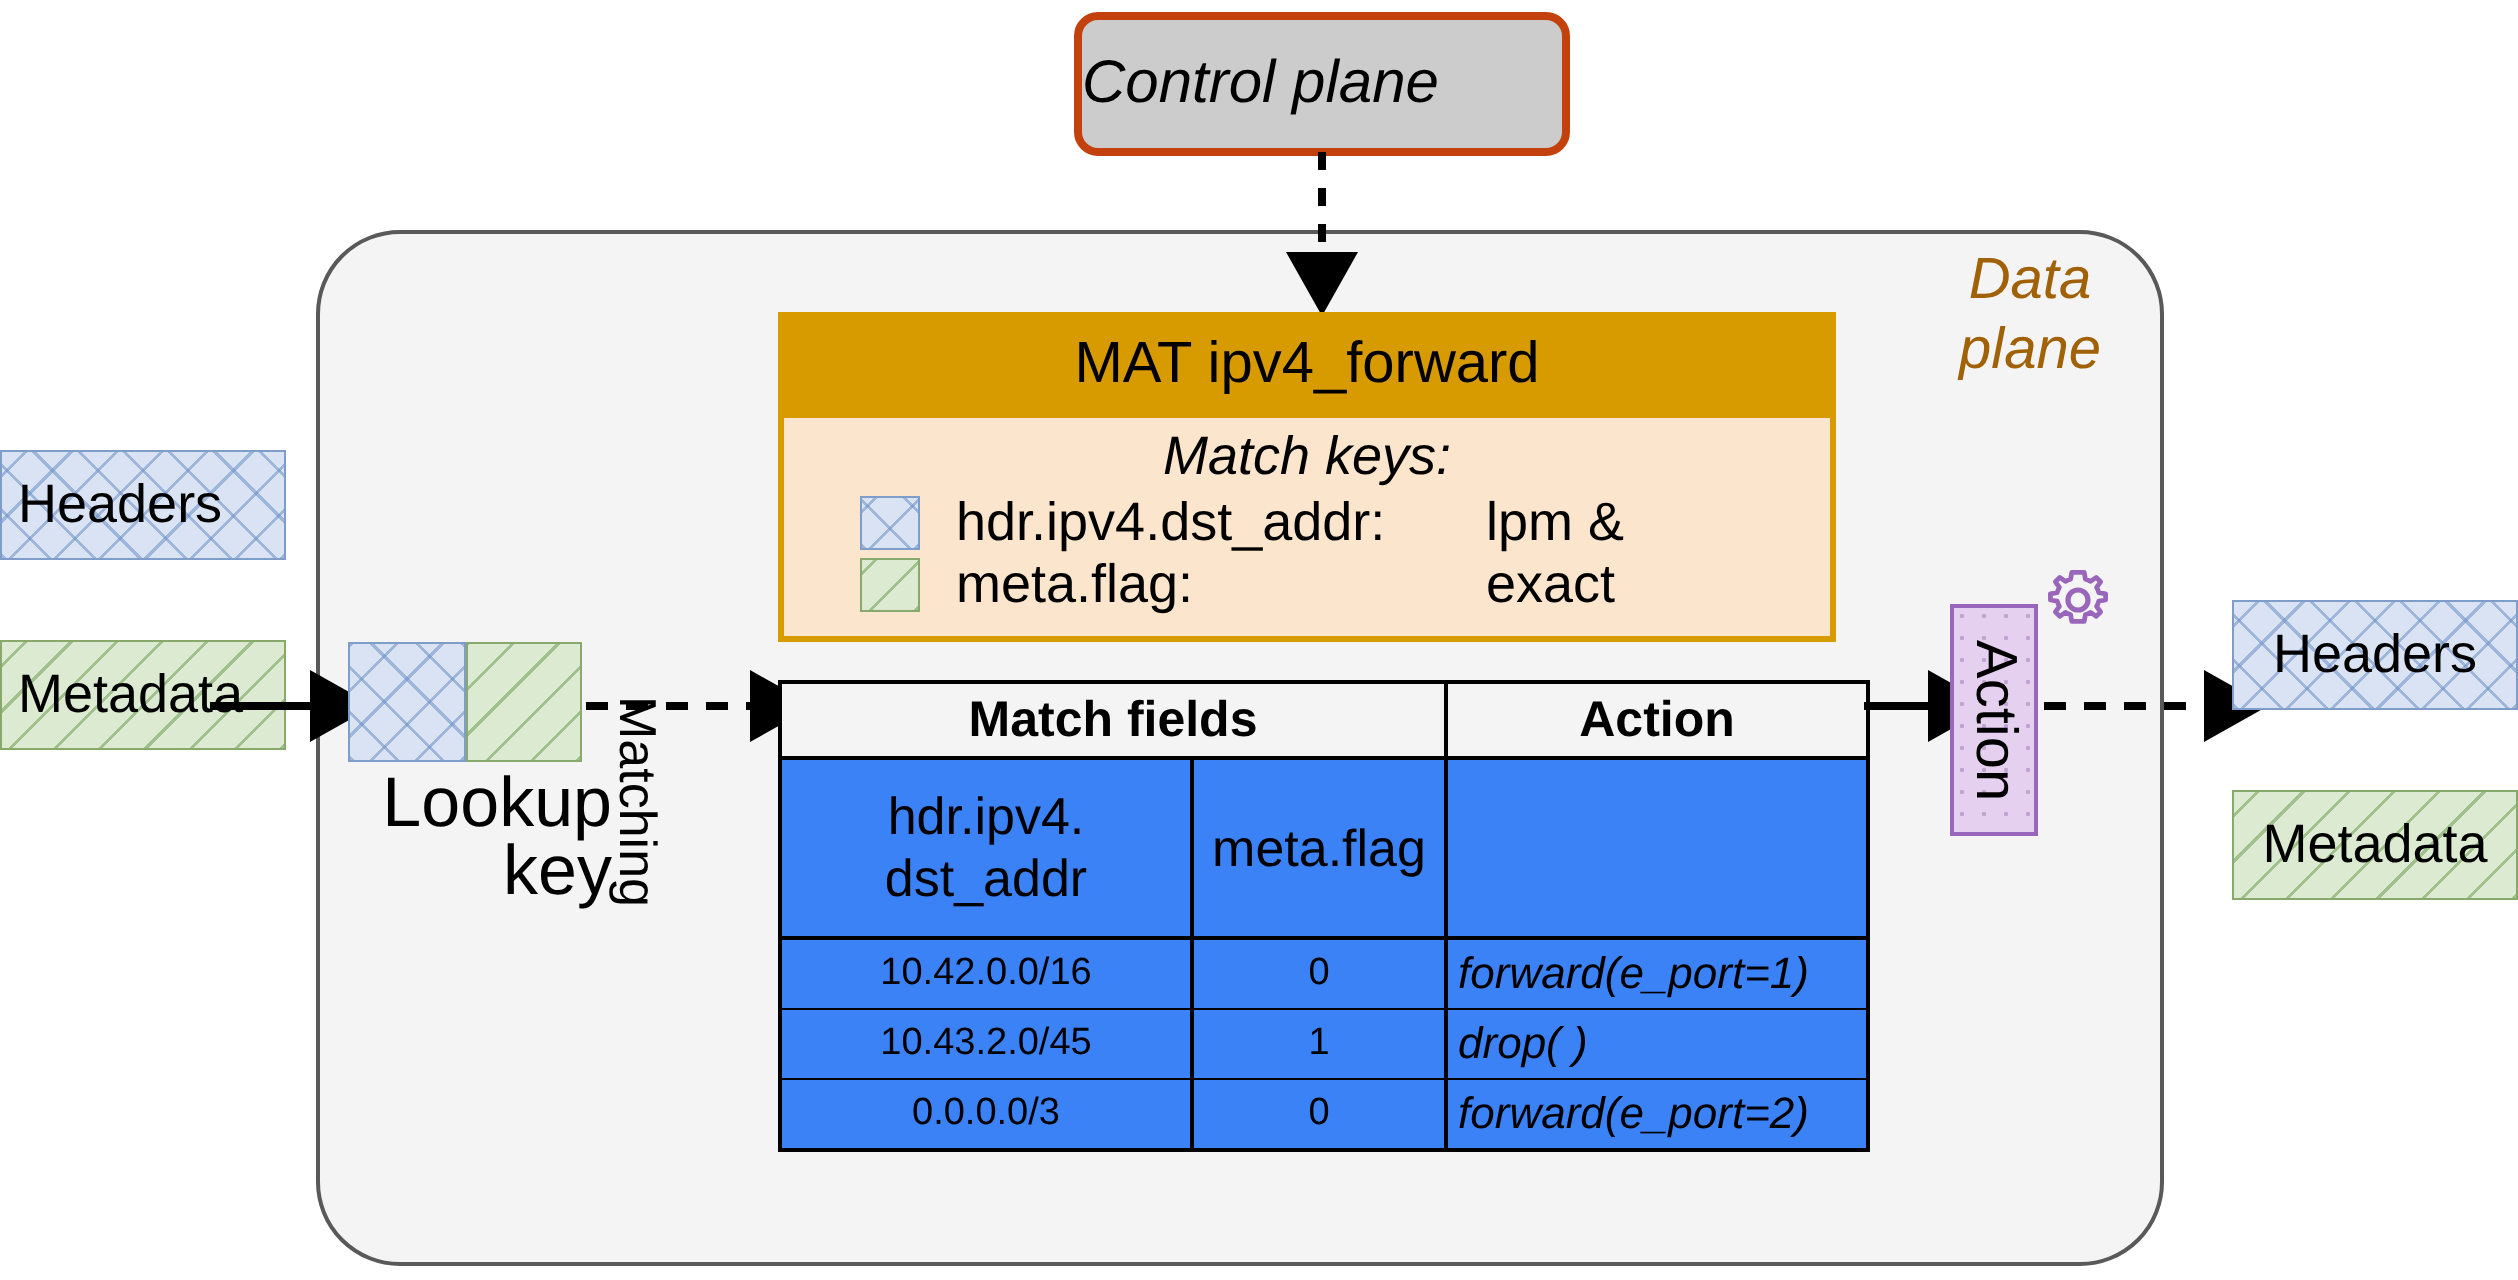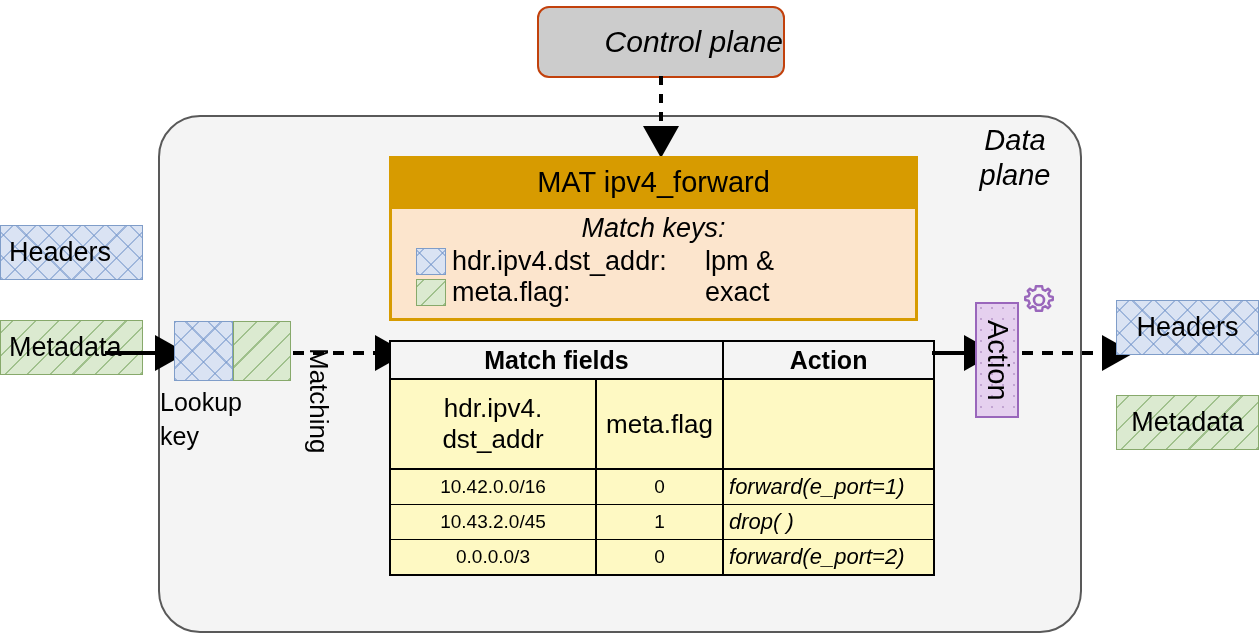--- a/index.html
+++ b/index.html
@@ -16,44 +16,43 @@
     height: 640px;
     background: #ffffff;
     overflow: hidden;
   }
   .abs { position: absolute; }
 
   
   #control-plane {
     left: 537px; top: 6px; width: 248px; height: 72px;
     background: #cccccc;
-    border: 2px solid #c2410c;
+    border: 4px solid #c2410c;
     border-radius: 12px;
-    display: flex; align-items: center; justify-content: flex-end;
+    display: flex; align-items: center; justify-content: flex-start;
     font-style: italic;
     font-size: 30px;
     color: #000;
     box-sizing: border-box;
-    padding-left: 36px;
   }
 
   
   #data-plane {
     left: 158px; top: 115px; width: 924px; height: 518px;
     background: #f4f4f4;
     border: 2px solid #595959;
     border-radius: 42px;
     box-sizing: border-box;
   }
   #data-plane-label {
     left: 955px; top: 123px; width: 120px;
     font-style: italic;
     font-size: 29px;
     line-height: 35px;
-    color: #000000;
+    color: #a16207;
     text-align: center;
   }
 
   
   .hdr-fill {
     background-color: #dae3f3;
     background-image:
       repeating-linear-gradient(45deg, rgba(110,145,200,.55) 0 1.5px, transparent 1.5px 16px),
       repeating-linear-gradient(-45deg, rgba(110,145,200,.55) 0 1.5px, transparent 1.5px 16px);
     border: 1px solid #7f9dc9;
@@ -85,22 +84,22 @@
   #packet-out .pkt-cell { justify-content: center; padding-left: 0; }
 
   
   #lookup-key-box {
     left: 174px; top: 321px; width: 117px; height: 60px;
     display: flex;
   }
   #lookup-key-box > div { width: 50%; height: 100%; }
   #lookup-key-label {
     left: 160px; top: 385px; width: 146px;
-    text-align: left;
-    font-size: 25px;
+    text-align: right;
+    font-size: 35px;
     line-height: 34px;
     color: #000;
   }
 
   
   #matching-label {
     left: 303px; top: 348px;
     font-size: 26px;
     color: #000;
     writing-mode: vertical-rl;
@@ -129,34 +128,35 @@
   }
   #match-keys-title {
     text-align: center;
     font-style: italic;
     font-size: 27px;
     color: #000;
     margin-bottom: 2px;
   }
   .key-row {
     display: flex; align-items: center;
-    padding-left: 24px;
+    padding-left: 38px;
     font-size: 27px;
     color: #000;
     height: 31px;
+    gap: 12px;
   }
   .key-swatch { width: 30px; height: 27px; flex: none; margin-right: 6px; }
   .key-name { width: 253px; }
   .key-type { }
 
   
   #mat-table {
     left: 389px; top: 340px; width: 544px;
     border-collapse: collapse;
-    background: #fef9c3;
+    background: #3b82f6;
     table-layout: fixed;
   }
   #mat-table td, #mat-table th {
     border: 1px solid #000;
     color: #000;
     padding: 0;
   }
   #mat-table th {
     background: #f4f4f4;
     font-size: 25px;

